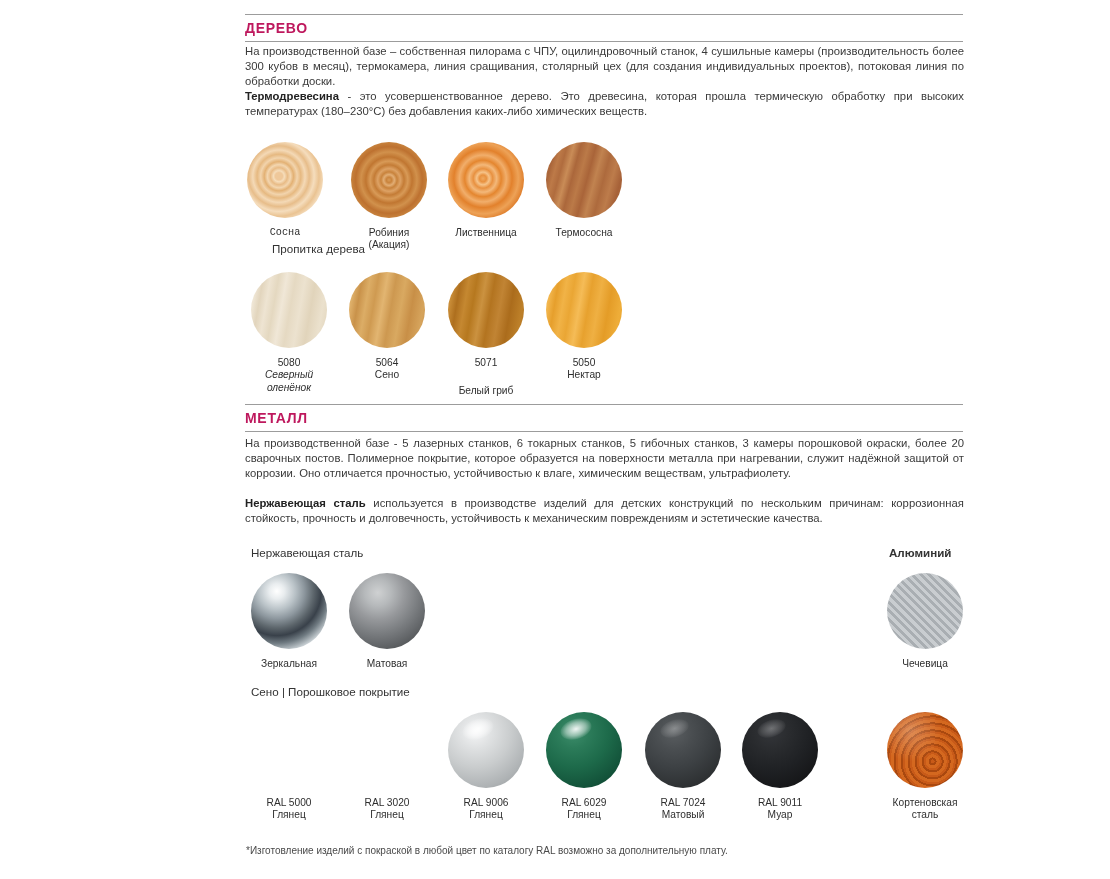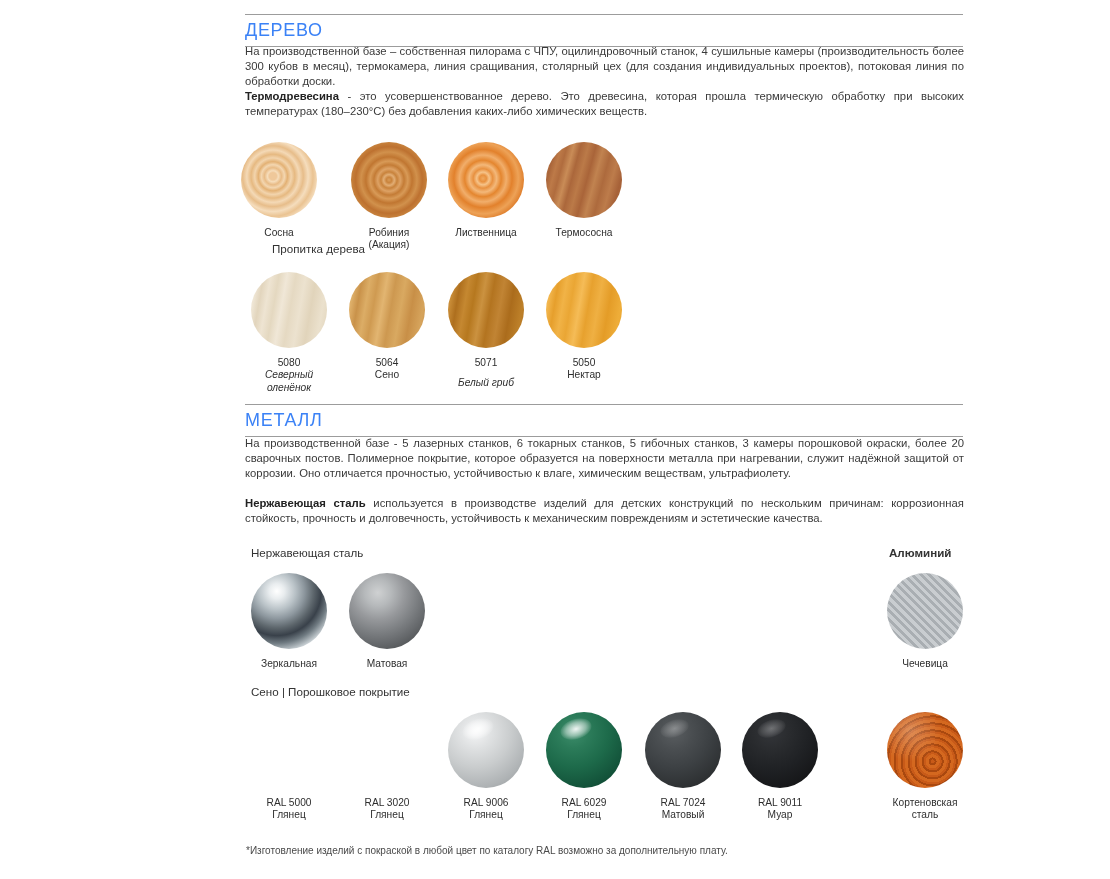--- a/index.html
+++ b/index.html
@@ -12,24 +12,24 @@
   }
   .page{position:relative;width:1110px;height:879px;}
 
   
   .section-head{
     position:absolute;
     left:245px;
     width:730px;
   }
   .section-head .title{
-    font-size:18px;
-    font-weight:normal;
+    font-size:14px;
+    font-weight:bold;
     letter-spacing:.7px;
-    color:#3b82f6;
+    color:#be185d;
     padding-bottom:5px;
   }
   .section-head .rule{
     border-top:1px solid #9c9c9c;
     width:718px;
   }
   .section-head .rule-top{
     border-top:1px solid #9c9c9c;
     width:718px;
     margin-bottom:5px;
@@ -179,21 +179,21 @@
   <div class="section-head" style="top:14px;">
     <div class="rule-top"></div>
     <div class="title">ДЕРЕВО</div>
     <div class="rule"></div>
   </div>
 
   <div class="para" style="top:44px;">На производственной базе – собственная пилорама с ЧПУ, оцилиндровочный станок, 4 сушильные камеры (производительность более 300 кубов в месяц), термокамера, линия сращивания, столярный цех (для создания индивидуальных проектов), потоковая линия по обработки доски.</div>
 
   <div class="para" style="top:89px;"><b>Термодревесина</b><span> - это усовершенствованное дерево. Это древесина, которая прошла термическую обработку при высоких температурах (180–230°С) без добавления каких-либо химических веществ.</span></div>
 
-  <div class="swatch" style="left:240px;top:142px;width:78px;">
+  <div class="swatch" style="left:246px;top:142px;width:78px;font-family:Liberation Mono, monospace;">
     <div class="disc w-sosna"></div>
     <div class="cap">Сосна</div>
   </div>
   <div class="swatch" style="left:348px;top:142px;width:82px;">
     <div class="disc w-robinia"></div>
     <div class="cap">Робиния (Акация)</div>
   </div>
   <div class="swatch" style="left:447px;top:142px;width:78px;">
     <div class="disc w-listvennica"></div>
     <div class="cap">Лиственница</div>
@@ -212,21 +212,21 @@
 оленёнок</div>
   </div>
   <div class="swatch" style="left:348px;top:272px;width:78px;">
     <div class="disc w-5064"></div>
     <div class="cap">5064</div>
     <div class="cap" style="margin-top:0;">Сено</div>
   </div>
   <div class="swatch" style="left:447px;top:272px;width:78px;">
     <div class="disc w-5071"></div>
     <div class="cap">5071</div>
-    <div class="cap" style="margin-top:8px;font-style:italic;">Белый гриб</div>
+    <div class="cap" style="margin-top:16px;">Белый гриб</div>
   </div>
   <div class="swatch" style="left:545px;top:272px;width:78px;">
     <div class="disc w-5050"></div>
     <div class="cap">5050</div>
     <div class="cap" style="margin-top:0;">Нектар</div>
   </div>
 
   <div class="section-head" style="top:404px;">
     <div class="rule-top"></div>
     <div class="title">МЕТАЛЛ</div>

